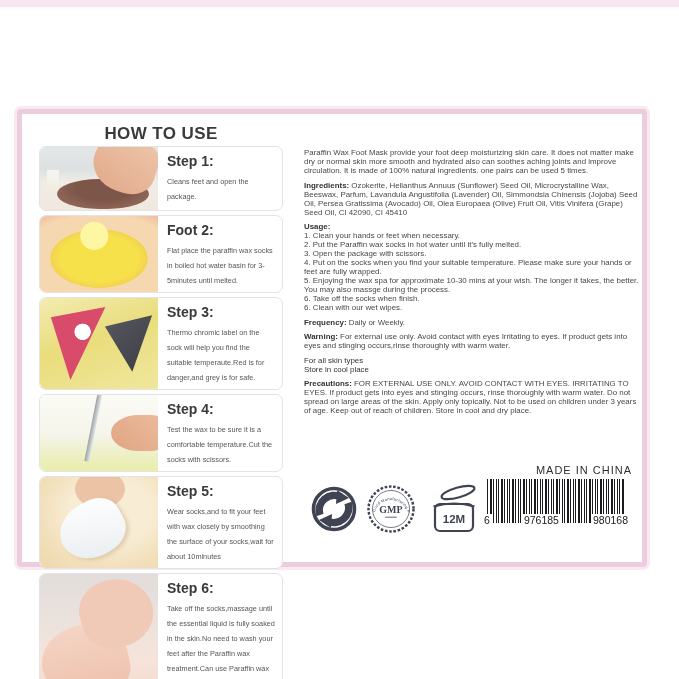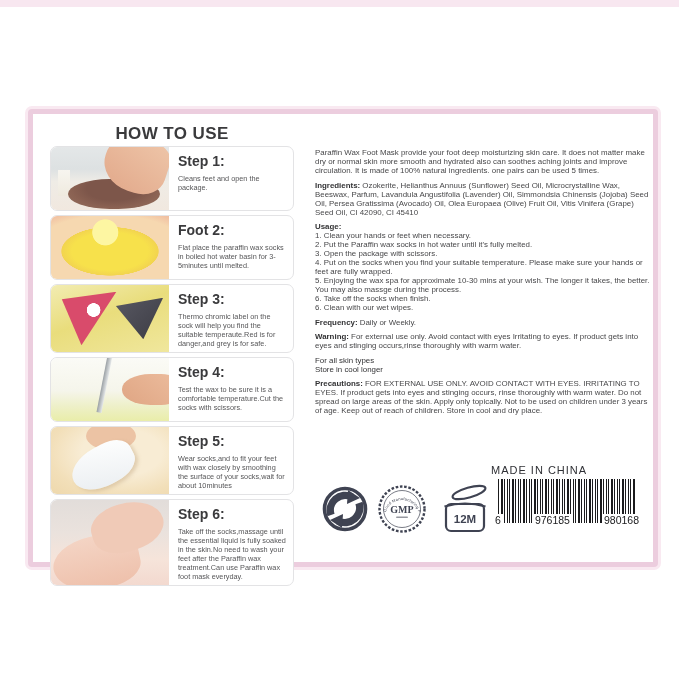--- a/index.html
+++ b/index.html
@@ -3,39 +3,39 @@
 <meta charset="utf-8">
 <style>
   html,body{margin:0;padding:0;}
   body{
     width:679px;height:679px;position:relative;background:#ffffff;
     font-family:"Liberation Sans", sans-serif;color:#48484a;
     -webkit-font-smoothing:antialiased;overflow:hidden;
   }
   .top-tint{position:absolute;left:0;top:0;width:679px;height:7px;background:#f8e7f0;}
   .frame{
-    position:absolute;left:28px;top:109px;width:630px;height:458px;
+    position:absolute;left:17px;top:109px;width:630px;height:458px;
     background:#ffffff;border:5px solid #eccdde;border-radius:4px;
     box-shadow:0 0 0 3px #f9e9f1;box-sizing:border-box;
   }
   
   .title{
     position:absolute;left:17px;top:10px;width:244px;text-align:center;
     font-size:17px;font-weight:bold;letter-spacing:.4px;color:#3a3a3c;
   }
   .steps{position:absolute;left:17px;top:32px;width:244px;}
   .step-row{
     display:flex;background:#fff;border:1px solid #e3e3e5;border-radius:7px;
     margin-bottom:4px;min-height:63px;overflow:hidden;
   }
   .photo{flex:none;width:118px;position:relative;overflow:hidden;}
   .photo::before,.photo::after{content:"";position:absolute;}
   .step-text{flex:1;padding:6px 6px 4px 9px;}
   .step-label{font-weight:bold;font-size:14px;color:#3a3a3c;margin-bottom:5px;}
-  .step-body{font-size:7.3px;line-height:9px;color:#565658;}
+  .step-body{font-size:7.3px;line-height:15px;color:#565658;}
   
   .p1{background:
       linear-gradient(#f7f5ef,#efeadf) no-repeat 7% 62%/12px 26px,
       linear-gradient(180deg,#e4e7e8 0%,#dde1e2 35%,#efece6 55%,#f1e8df 100%);}
   .p1::before{left:14%;right:8%;bottom:2%;height:48%;border-radius:50%/55%;
       background:radial-gradient(ellipse at 50% 32%,#7d564a 0 42%,#8a6152 65%,#96725f 100%);}
   .p1::after{width:54%;height:86%;right:1%;top:-14%;border-radius:45% 30% 40% 50%;
       transform:rotate(18deg);background:linear-gradient(200deg,#eec5a8,#e2a98b);}
   
   .p2{background:
@@ -71,21 +71,21 @@
   
   .infocol{position:absolute;left:282px;top:34px;width:336px;
       font-size:7.9px;line-height:9px;color:#48484a;}
   .infocol p,.infocol .block{margin:0 0 5.5px 0;}
   .infocol b{color:#333335;text-align:center;}
   .boldline{font-weight:normal;color:#333335;}
   
   .icons-row{position:absolute;left:289px;top:368px;display:flex;align-items:center;gap:9px;}
   .icons-row svg{display:block;}
   
-  .barcode-block{position:absolute;left:458px;top:350px;width:152px;text-align:left;}
+  .barcode-block{position:absolute;left:458px;top:350px;width:152px;text-align:right;}
   .made-in{font-size:11px;letter-spacing:1px;color:#2f3035;margin-bottom:3px;}
   .bars{height:44px;margin:0 7px;background-color:#fff;
       background-image:repeating-linear-gradient(90deg,
         #1b1b1d 0 1px,#fff 1px 2.6px,#1b1b1d 2.6px 4.6px,#fff 4.6px 6px,
         #1b1b1d 6px 6.8px,#fff 6.8px 8.8px,#1b1b1d 8.8px 9.8px,#fff 9.8px 11px);}
   .digits{display:flex;justify-content:space-between;align-items:center;
       font-size:10.5px;color:#202022;margin:-9px 2px 0 2px;}
   .digits span{background:#fff;padding:0 2px;}
 </style>
 </head>
@@ -164,21 +164,21 @@
       <div>6. Take off the socks when finish.</div>
       <div>6. Clean with our wet wipes.</div>
     </div>
 
     <p><b>Frequency:</b> <span>Daily or Weekly.</span></p>
 
     <p><b>Warning:</b> <span>For external use only. Avoid contact with eyes Irritating to eyes. If product gets into eyes and stinging occurs,rinse thoroughly with warm water.</span></p>
 
     <div class="block">
       <div class="boldline">For all skin types</div>
-      <div class="boldline">Store in cool longer</div>
+      <div class="boldline">Store in cool place</div>
     </div>
 
     <p><b>Precautions:</b> <span>FOR EXTERNAL USE ONLY. AVOID CONTACT WITH EYES. IRRITATING TO EYES. If product gets into eyes and stinging occurs, rinse thoroughly with warm water. Do not spread on large areas of the skin. Apply only topically. Not to be used on children under 3 years of age. Keep out of reach of children. Store in cool and dry place.</span></p>
 
   </div>
 
   <div class="icons-row">
 
     <svg width="46" height="46" viewBox="-23 -23 46 46">
       <circle r="20.5" fill="none" stroke="#3f4352" stroke-width="3.6"></circle>

